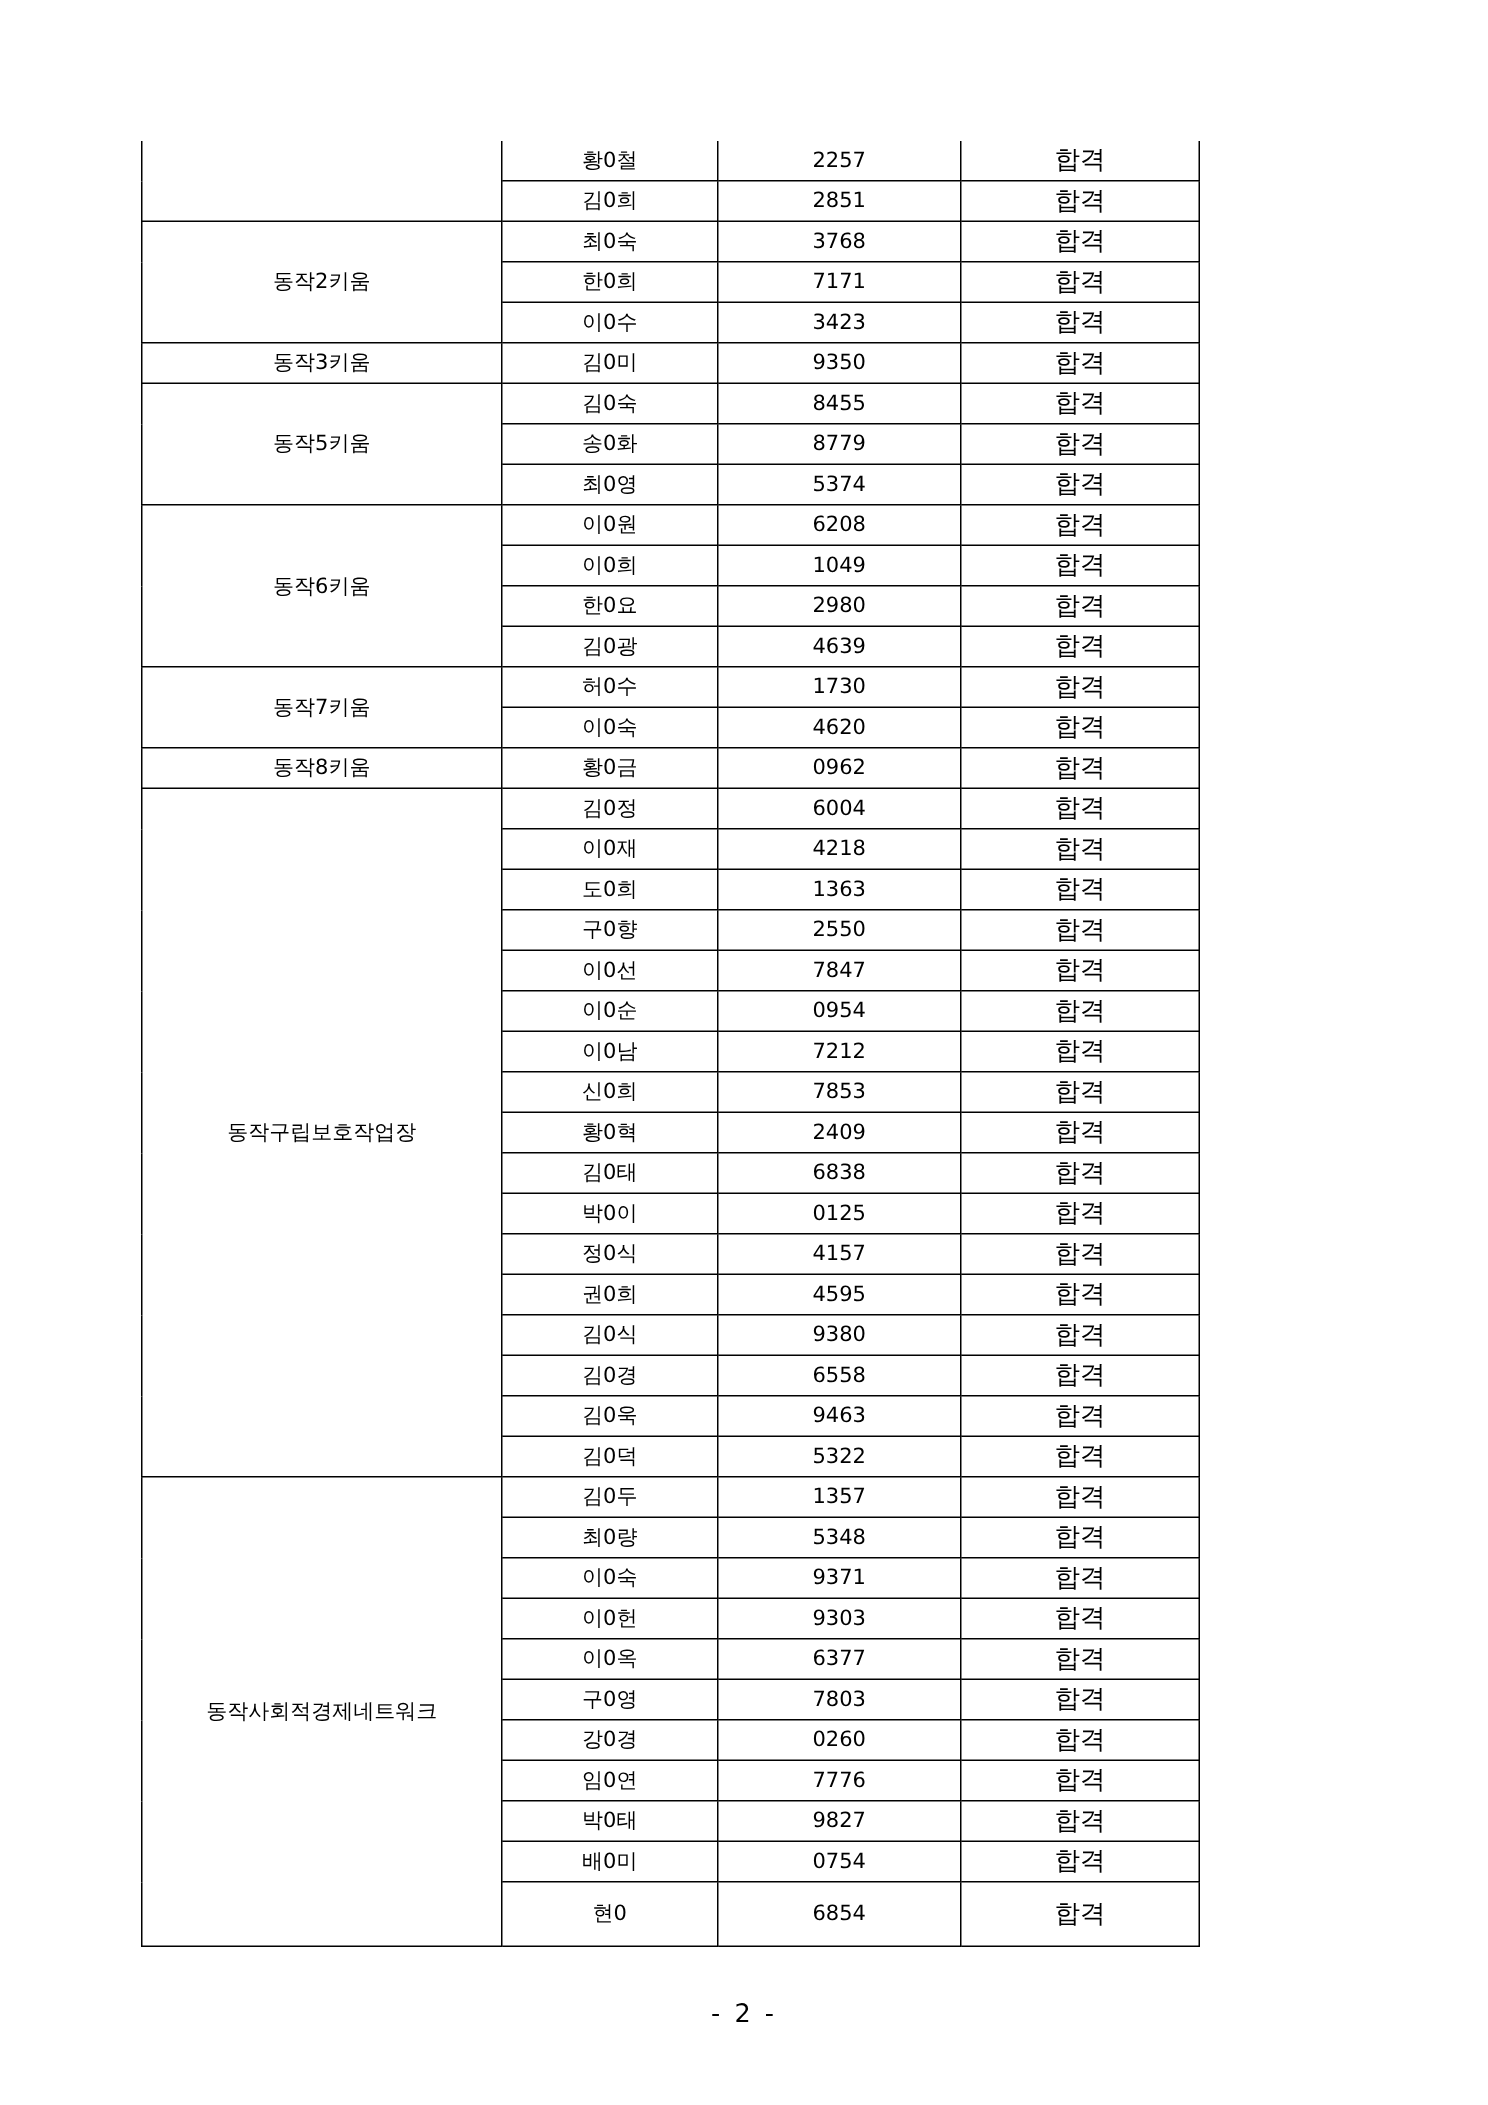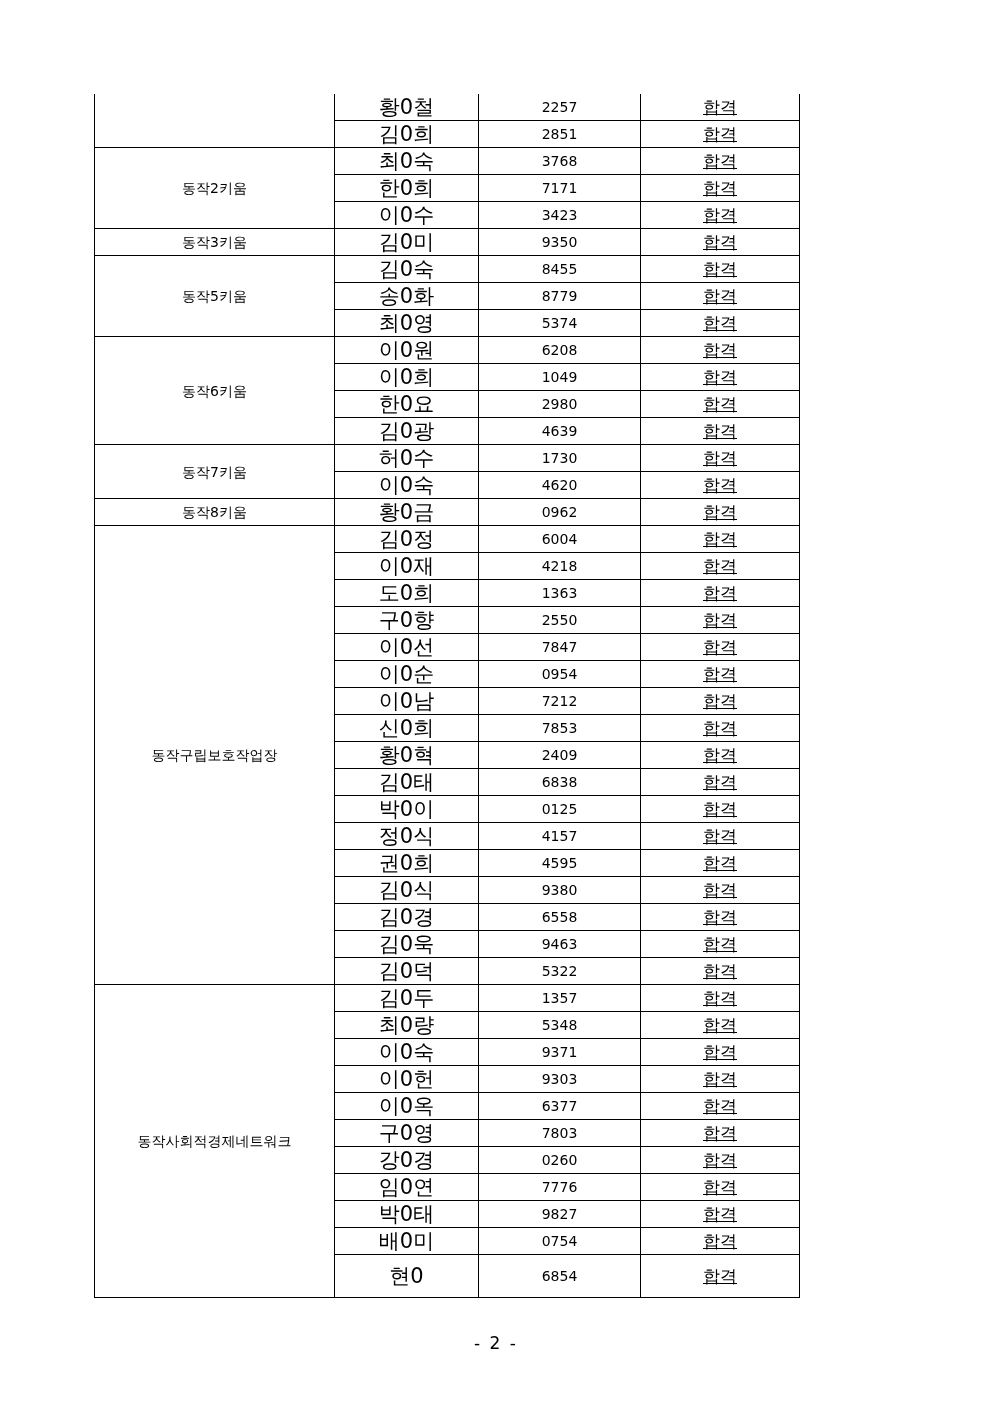--- a/index.html
+++ b/index.html
@@ -13,23 +13,23 @@
     table.result col.c-org { width: 240px; }
     table.result col.c-name { width: 144px; }
     table.result col.c-num { width: 162px; }
     table.result col.c-res { width: 159px; }
     table.result td {
       border: 1px solid #000; padding: 0; text-align: center; vertical-align: middle;
       height: 26px; line-height: 26px; white-space: nowrap; overflow: hidden;
     }
     table.result tr:first-child td { border-top: none; }
     td.org { font-size: 14px; }
-    td.name { font-size: 21px; }
+    td.name { font-size: 14px; }
     td.num { font-size: 14px; }
-    td.res { font-size: 17px; text-decoration: underline; }
+    td.res { font-size: 17px; }
     table.result tr.tall td { height: 42px; line-height: 42px; margin-top: 15px; }
     .page-no {
       position: absolute; top: 1333px; left: 0; width: 992px; text-align: center;
       font-size: 17px; letter-spacing: 2px;
     }
   </style>
 </head>
 <body>
 
 <div id="page">

